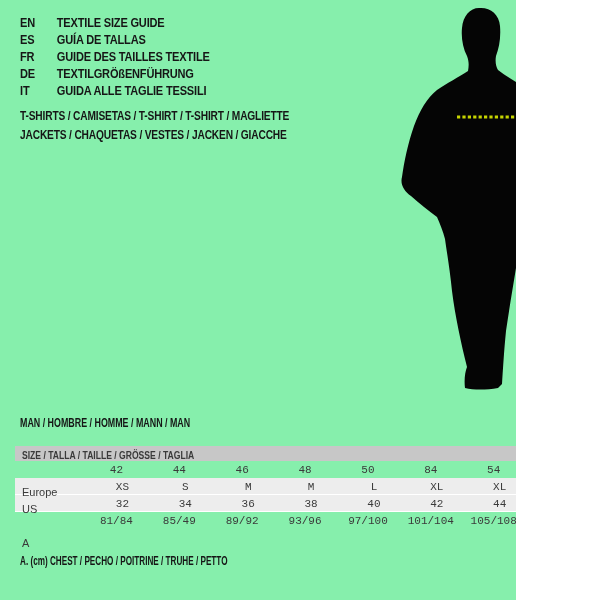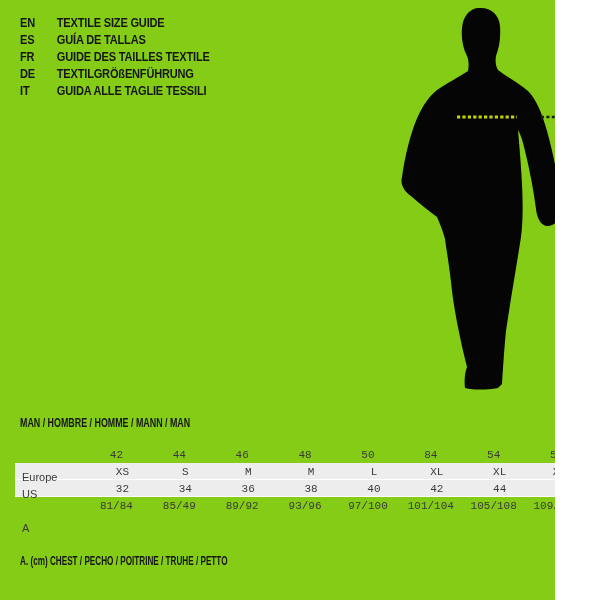--- a/index.html
+++ b/index.html
@@ -1,18 +1,18 @@
 <!DOCTYPE html>
 <html><head>
 <meta charset="utf-8">
 <style>
   * { margin:0; padding:0; box-sizing:border-box; }
   html,body { background:#ffffff; }
   .canvas {
-    position:relative; width:555px; height:600px; background:#84cc16;
+    position:relative; width:516px; height:600px; background:#86efac;
     font-family:"Liberation Sans", sans-serif; color:#161616; overflow:hidden;
   }
 
   
   .lang-list { position:absolute; left:20px; top:14px; }
   .lang-row { display:flex; height:17px; align-items:center;
     font-size:12px; font-weight:700; letter-spacing:-0.2px;
     transform:scaleX(0.92); transform-origin:left center; white-space:nowrap; }
   .lang-code { width:40px; }
 
@@ -69,20 +69,24 @@
     <div class="lang-row">
       <span class="lang-code">DE</span>
       <span>TEXTILGRÖßENFÜHRUNG</span>
     </div>
     <div class="lang-row">
       <span class="lang-code">IT</span>
       <span>GUIDA ALLE TAGLIE TESSILI</span>
     </div>
   </div>
 
+  <div class="categories">
+    <div class="cat-line">T-SHIRTS / CAMISETAS / T-SHIRT / T-SHIRT / MAGLIETTE</div>
+    <div class="cat-line">JACKETS / CHAQUETAS / VESTES / JACKEN / GIACCHE</div>
+  </div>
 
   <div class="figure">
     <svg width="200" height="400" viewBox="0 0 200 400">
       <path fill="#050505" d="
         M 84 8
         C 95 7 104 14 105 26
         C 106 38 104 48 101 56
         C 100 62 101 67 103 70
         C 112 77 124 83 133 91
         C 141 99 147 113 152 131
@@ -112,20 +116,23 @@
         C 68 16 75 8 84 8 Z"></path>
       <line x1="62" y1="117" x2="122" y2="117" stroke="#c6d400" stroke-width="3.2" stroke-dasharray="3.2 2.2"></line>
       <line x1="146" y1="117" x2="162" y2="117" stroke="#1c1c1c" stroke-width="2.4" stroke-dasharray="3 2.4"></line>
     </svg>
     <span class="a-label">A</span>
   </div>
 
   <div class="section-title">MAN / HOMBRE / HOMME / MANN / MAN</div>
 
   <div class="size-table">
+    <div class="thead">
+      <span>SIZE / TALLA / TAILLE / GRÖSSE / TAGLIA</span>
+    </div>
 
     <div class="trow">
       <div class="tlabel">Europe</div>
       <div class="tcell">42</div>
       <div class="tcell">44</div>
       <div class="tcell">46</div>
       <div class="tcell">48</div>
       <div class="tcell">50</div>
       <div class="tcell">84</div>
       <div class="tcell">54</div>

